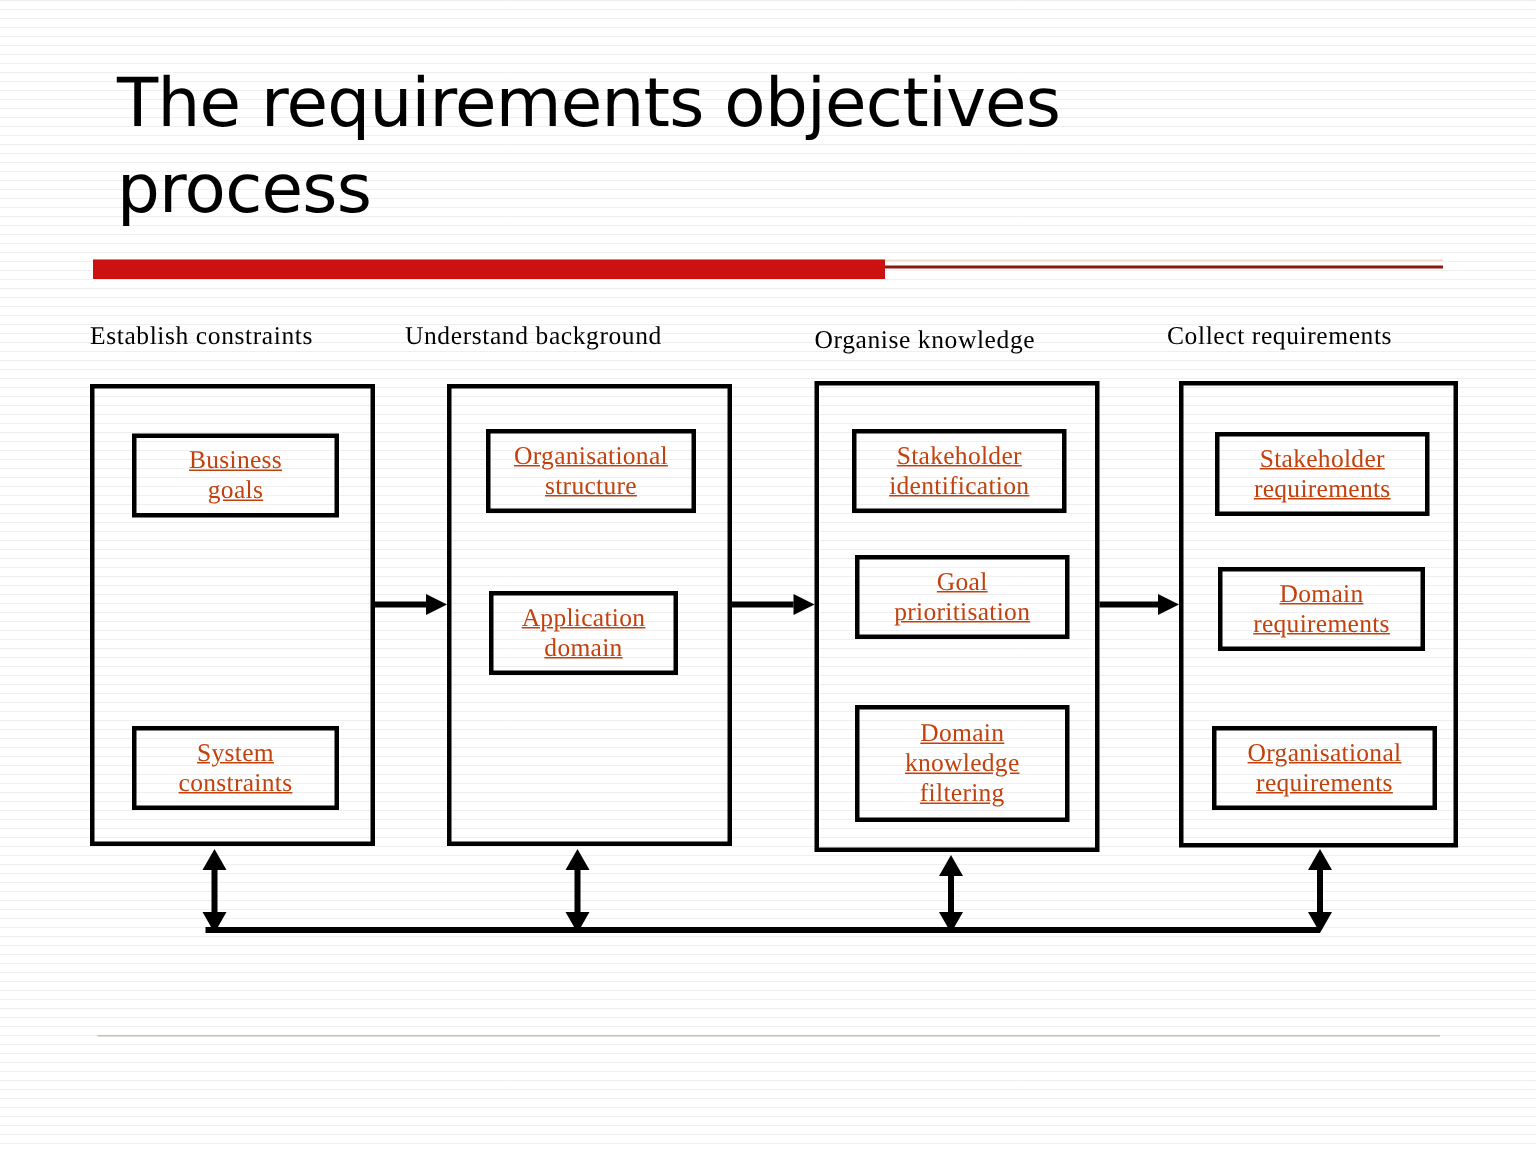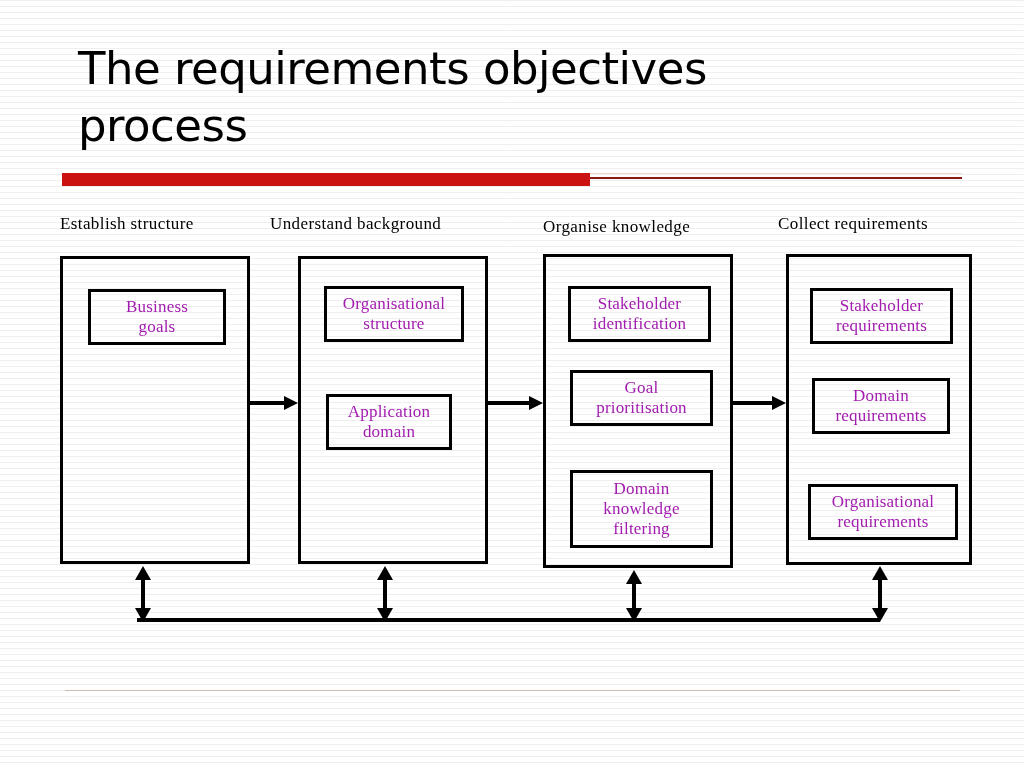--- a/index.html
+++ b/index.html
@@ -102,24 +102,25 @@
     position: absolute;
     border: 3px solid #000000;
     box-sizing: border-box;
     display: flex;
     align-items: center;
     justify-content: center;
     text-align: center;
     font-family: "Liberation Serif", serif;
     font-size: 17px;
     line-height: 20px;
-    color: #a21caf;
+    color: #c2410c;
     background: transparent;
     letter-spacing: 0.2px;
     padding: 4px 2px;
+    text-decoration: underline;
   }
   .item-box .txt { display: block; }
 
   
   .h-arrow {
     position: absolute;
     height: 14px;
   }
   .h-arrow .shaft {
     position: absolute;
@@ -191,29 +192,32 @@
 <div id="title">The requirements objectives process</div>
 
 <div id="title-rule">
   <div class="thin-top"></div>
   <div class="thin"></div>
   <div class="bar"></div>
 </div>
 
 <div id="diagram">
 
-  <div class="stage-label" style="left:60px; top:214px;">Establish structure</div>
+  <div class="stage-label" style="left:60px; top:214px;">Establish constraints</div>
   <div class="stage-label" style="left:270px; top:214px;">Understand background</div>
   <div class="stage-label" style="left:543px; top:217px;">Organise knowledge</div>
   <div class="stage-label" style="left:778px; top:214px;">Collect requirements</div>
 
   <div class="stage-outer" style="left:60px; top:256px; width:190px; height:308px;"></div>
   <div class="item-box" style="left:88px; top:289px; width:138px; height:56px;">
     <span class="txt">Business<br>goals</span>
   </div>
+  <div class="item-box" style="left:88px; top:484px; width:138px; height:56px;">
+    <span class="txt">System<br>constraints</span>
+  </div>
 
   <div class="stage-outer" style="left:298px; top:256px; width:190px; height:308px;"></div>
   <div class="item-box" style="left:324px; top:286px; width:140px; height:56px;">
     <span class="txt">Organisational<br>structure</span>
   </div>
   <div class="item-box" style="left:326px; top:394px; width:126px; height:56px;">
     <span class="txt">Application<br>domain</span>
   </div>
 
   <div class="stage-outer" style="left:543px; top:254px; width:190px; height:314px;"></div>

